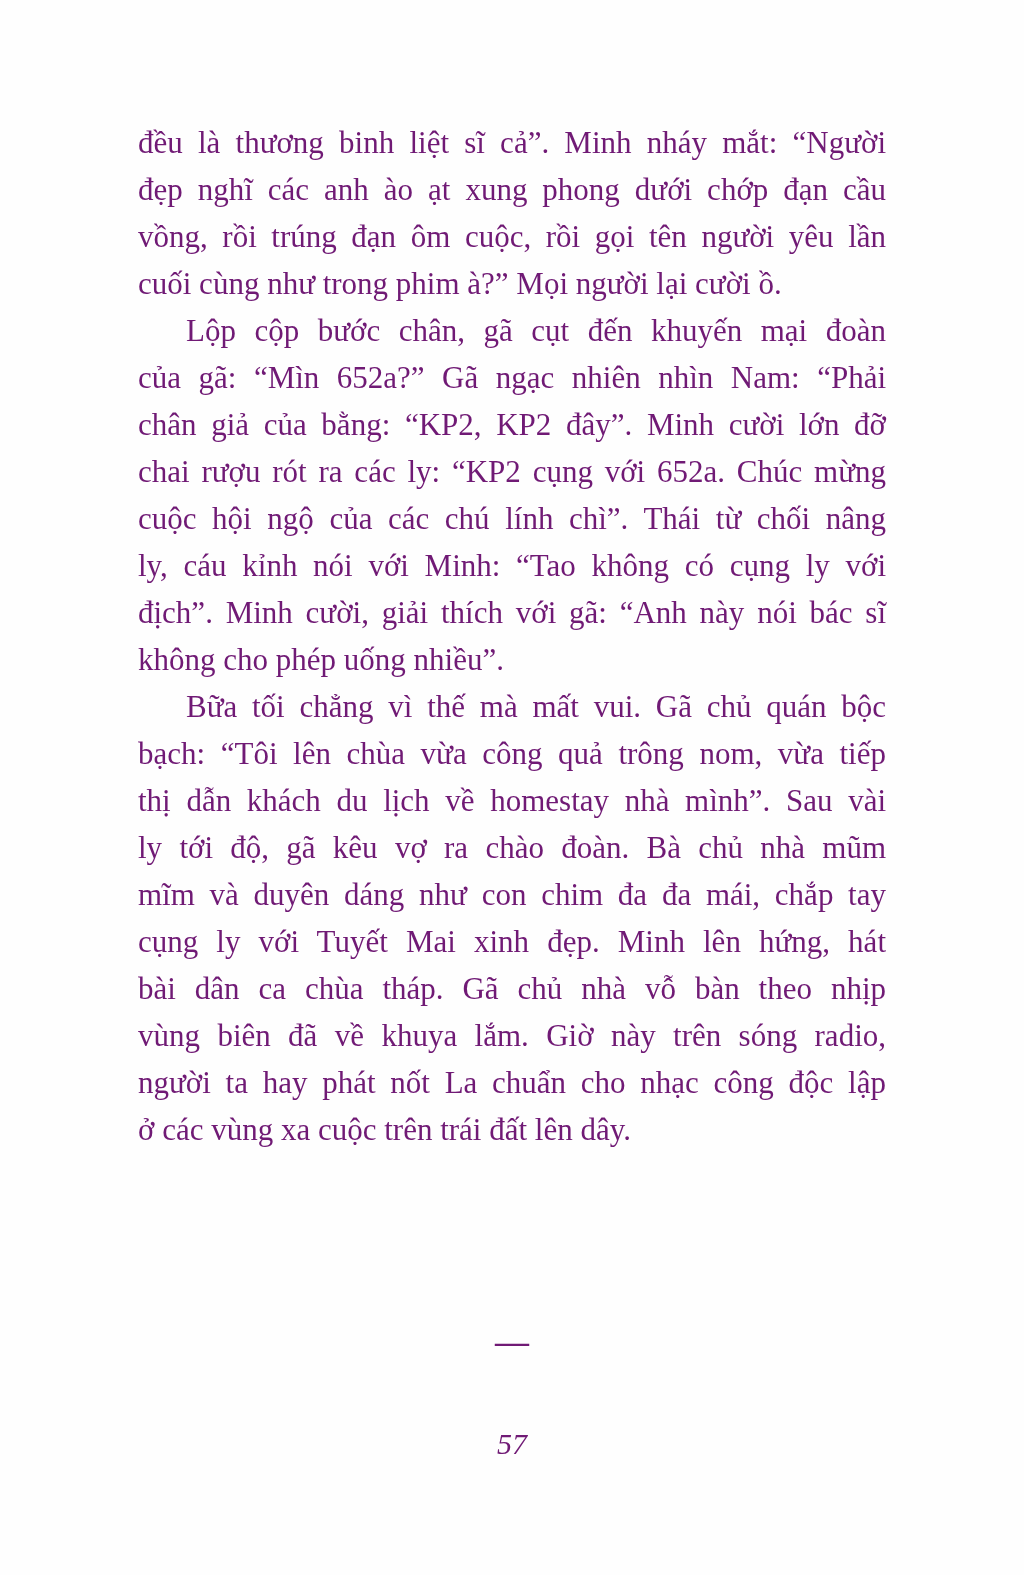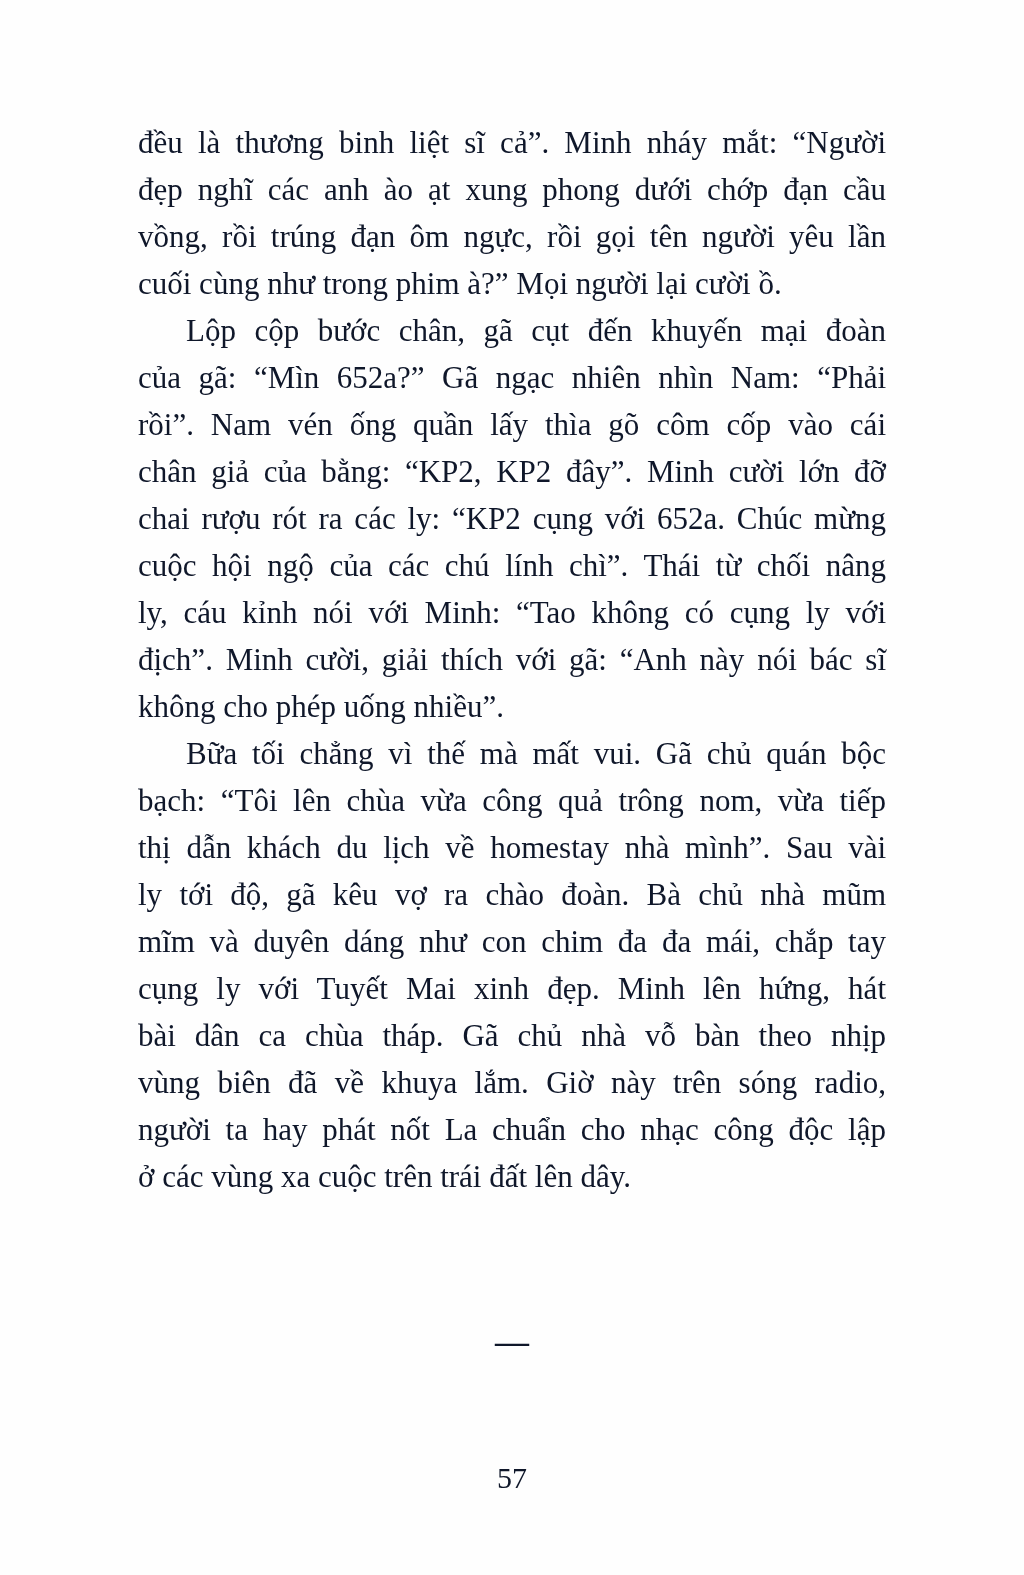--- a/index.html
+++ b/index.html
@@ -6,21 +6,21 @@
     margin: 0;
     padding: 0;
     background: #ffffff;
   }
   .page {
     position: relative;
     width: 1024px;
     height: 1575px;
     background: #fefefe;
     font-family: "Liberation Serif", "DejaVu Serif", serif;
-    color: #0f172a;
+    color: #701a75;
     overflow: hidden;
   }
   .text-block {
     position: absolute;
     left: 138px;
     top: 119px;
     width: 748px;
   }
   .paragraph {
     margin: 0;
@@ -51,42 +51,42 @@
     width: 1024px;
     text-align: center;
     font-size: 34px;
     line-height: 47px;
     font-weight: bold;
     letter-spacing: 0;
   }
   .page-number {
     position: absolute;
     left: 0;
-    top: 1458px;
+    top: 1424px;
     width: 1024px;
     text-align: center;
     font-size: 30px;
     line-height: 40px;
+    font-style: italic;
   }
 </style>
 </head>
 <body>
 
 <div class="page">
   <div class="text-block">
       <div class="paragraph">
         <div class="line">đều là thương binh liệt sĩ cả”. Minh nháy mắt: “Người</div>
         <div class="line">đẹp nghĩ các anh ào ạt xung phong dưới chớp đạn cầu</div>
-        <div class="line">vồng, rồi trúng đạn ôm ngực, rồi gọi tên người yêu lần</div>
+        <div class="line">vồng, rồi trúng đạn ôm cuộc, rồi gọi tên người yêu lần</div>
         <div class="line last">cuối cùng như trong phim à?” Mọi người lại cười ồ.</div>
       </div>
       <div class="paragraph">
         <div class="line indent">Lộp cộp bước chân, gã cụt đến khuyến mại đoàn</div>
         <div class="line">của gã: “Mìn 652a?” Gã ngạc nhiên nhìn Nam: “Phải</div>
-        <div class="line">rồi”. Nam vén ống quần lấy thìa gõ côm cốp vào cái</div>
         <div class="line">chân giả của bằng: “KP2, KP2 đây”. Minh cười lớn đỡ</div>
         <div class="line">chai rượu rót ra các ly: “KP2 cụng với 652a. Chúc mừng</div>
         <div class="line">cuộc hội ngộ của các chú lính chì”. Thái từ chối nâng</div>
         <div class="line">ly, cáu kỉnh nói với Minh: “Tao không có cụng ly với</div>
         <div class="line">địch”. Minh cười, giải thích với gã: “Anh này nói bác sĩ</div>
         <div class="line last">không cho phép uống nhiều”.</div>
       </div>
       <div class="paragraph">
         <div class="line indent">Bữa tối chẳng vì thế mà mất vui. Gã chủ quán bộc</div>
         <div class="line">bạch: “Tôi lên chùa vừa công quả trông nom, vừa tiếp</div>

